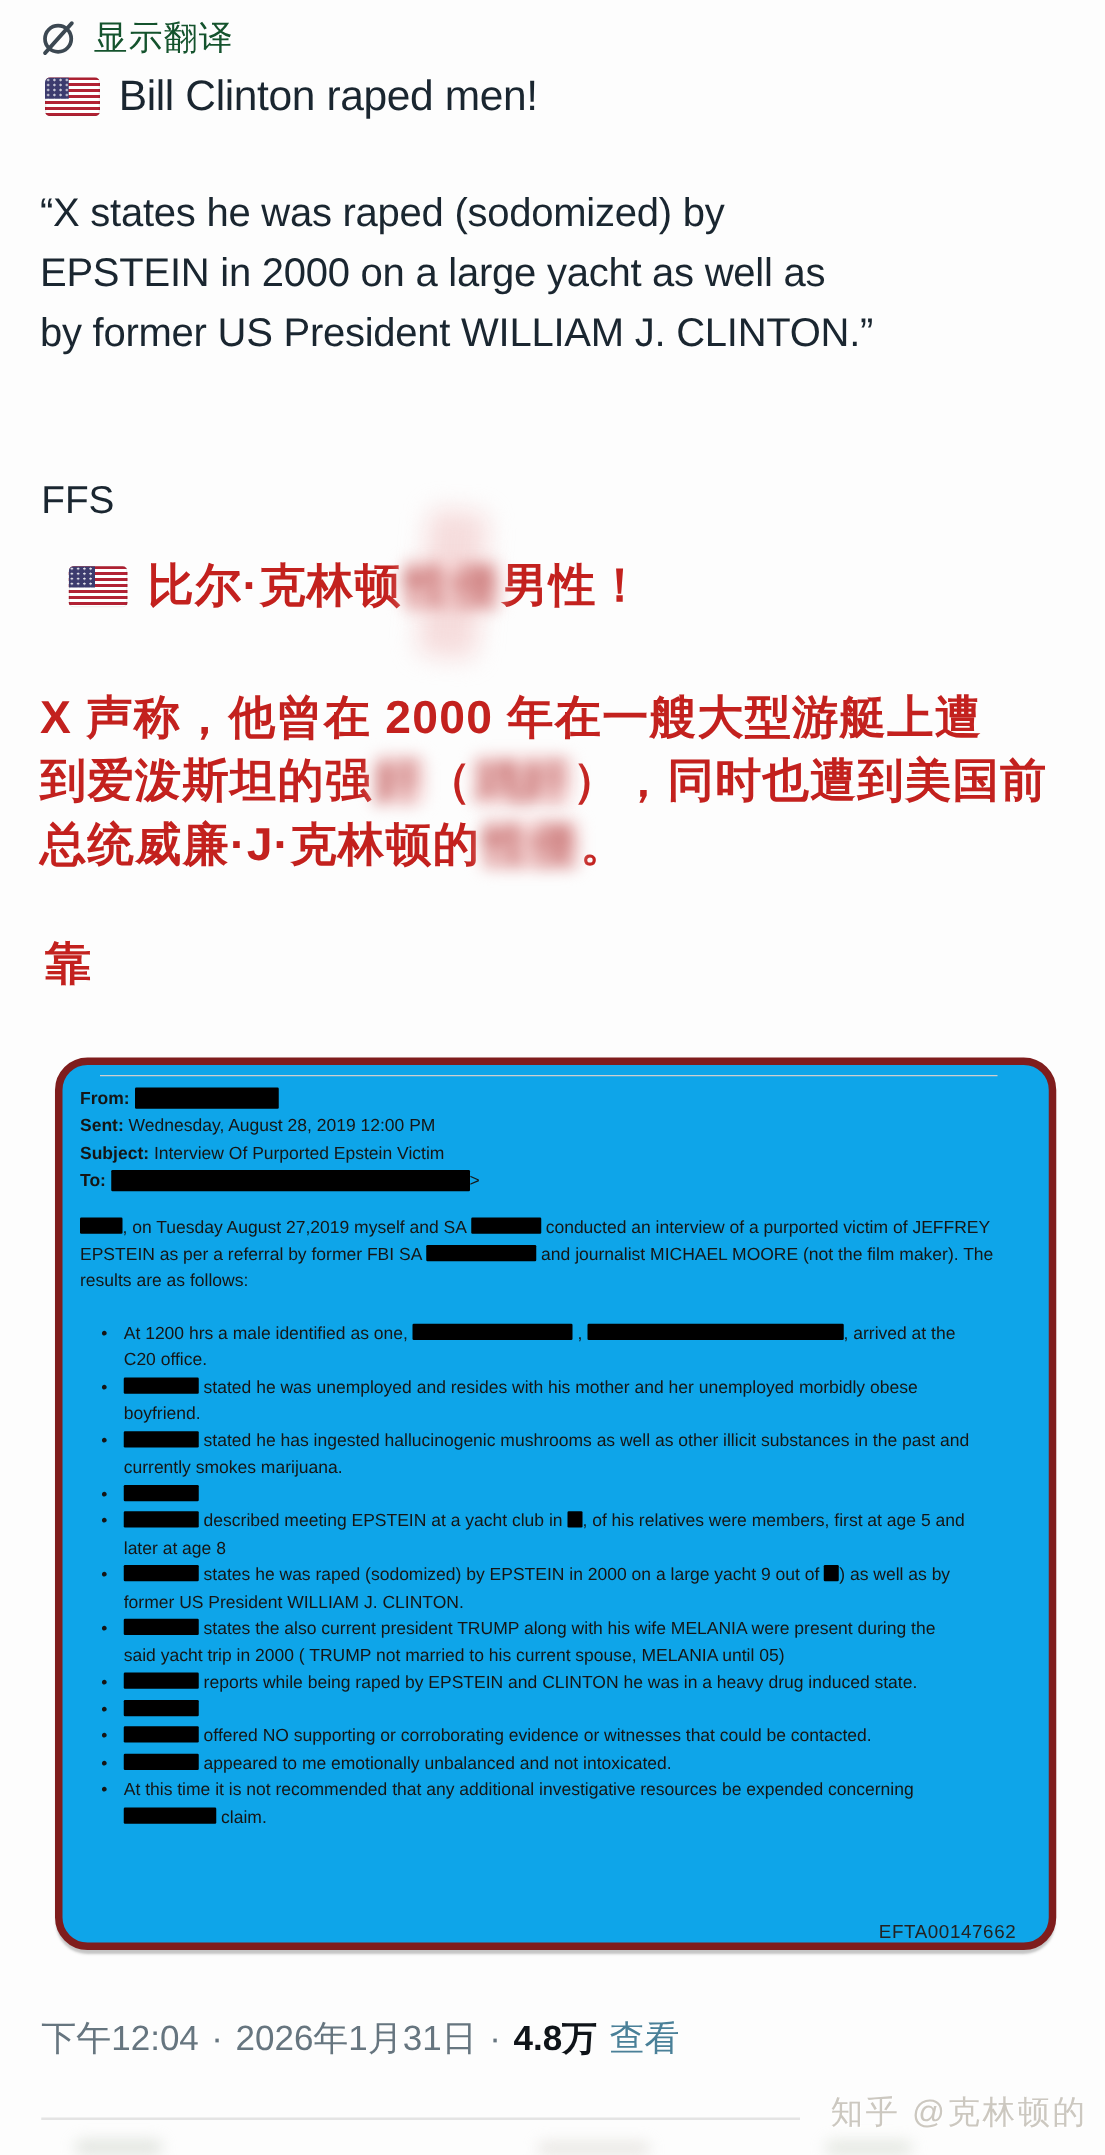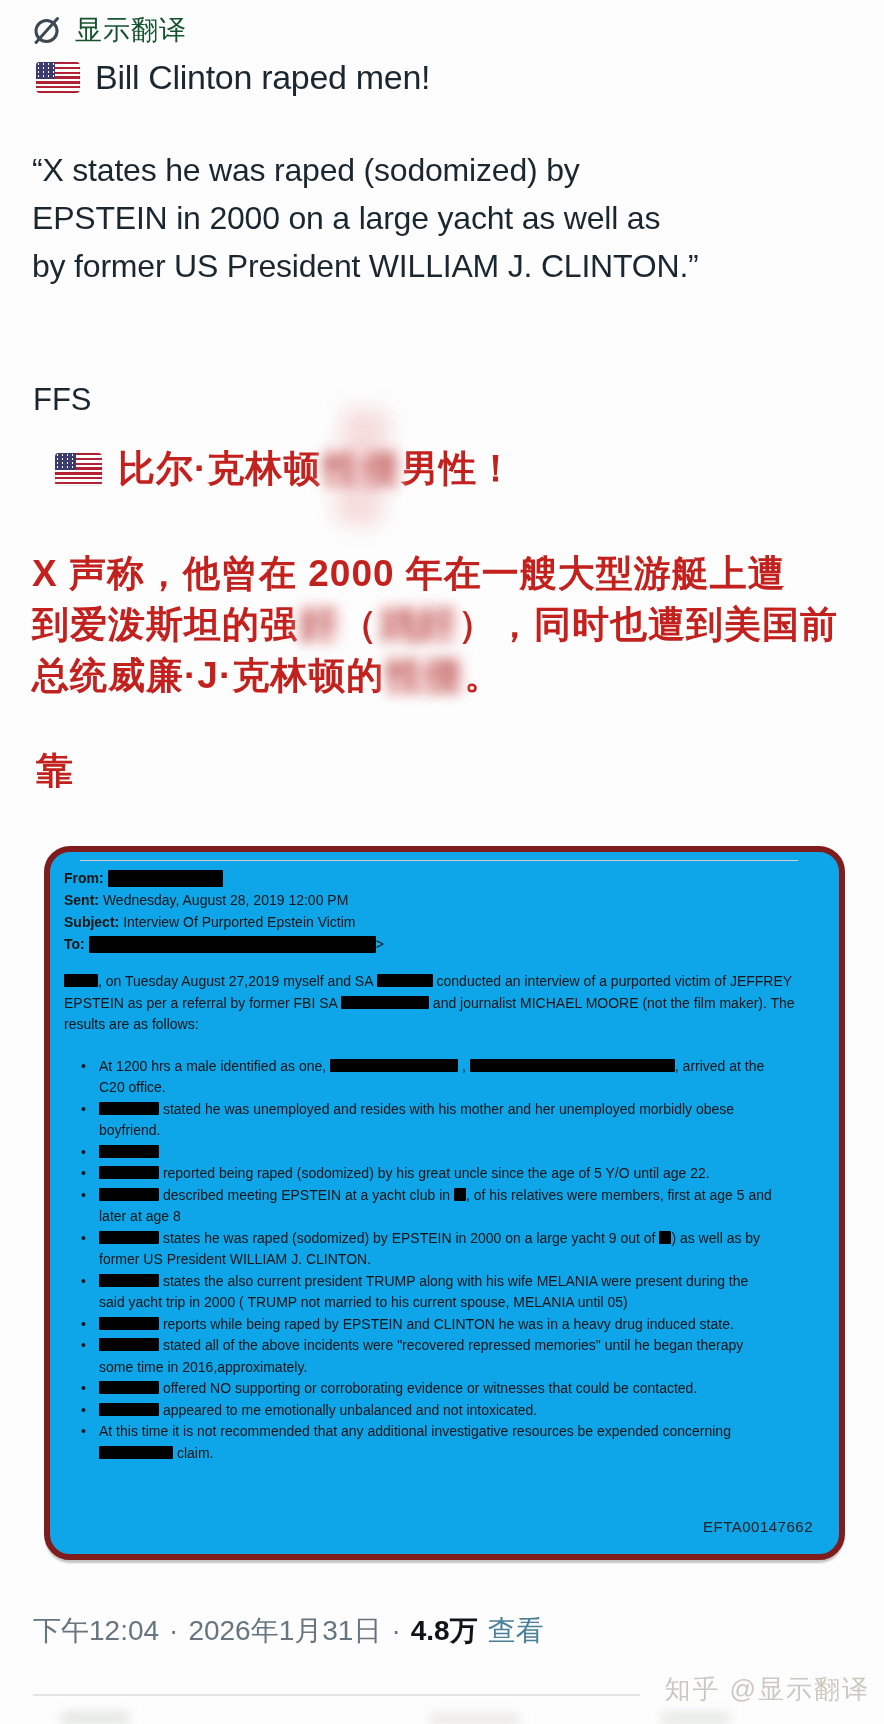--- a/index.html
+++ b/index.html
@@ -44,21 +44,21 @@
   .doc-body{position:absolute;left:14px;top:15px;right:0;font-size:14px;color:#151515;}
   .email-header{line-height:22px;}
   .email-header .label{font-weight:bold;}
   .redact{display:inline-block;background:#000;height:13px;vertical-align:-1px;border-radius:1px;}
   .email-header .redact{height:17px;vertical-align:-4px;}
   .email-intro{margin-top:16px;line-height:21.5px;}
   .bullets{margin-top:20px;}
   .bullet-row{display:flex;line-height:21.5px;}
   .bullet-dot{width:18px;margin-left:17px;flex:none;}
   .bullet-content{flex:1;padding-right:62px;}
-  .doc-id{position:absolute;right:26px;bottom:19px;font-size:15px;color:#222;letter-spacing:0.5px;}
+  .doc-id{position:absolute;right:26px;bottom:0;font-size:15px;color:#222;letter-spacing:0.5px;}
 
   
   .footer-meta{left:33px;top:1612px;font-size:28px;color:#66757f;display:flex;align-items:center;gap:10px;}
   .views-count{color:#0f1419;font-weight:bold;}
   .views-link{color:#4a8098;font-family:Liberation Serif, serif;}
   .divider{left:33px;top:1694px;width:607px;height:2px;background:#e4e4e4;}
   .watermark{right:14px;top:1672px;font-size:26px;color:#ccc8c0;letter-spacing:2px;
     text-shadow:1px 1px 0 rgba(255,255,255,0.9);}
   .bottom-smudge{filter:blur(6px);opacity:0.55;border-radius:6px;}
 </style>
@@ -117,45 +117,45 @@
         <div class="bullet-row">
           <span class="bullet-dot">•</span>
           <div class="bullet-content"><span>At 1200 hrs a male identified as one, </span><span class="redact" style="width: 128px;"></span><span> , </span><span class="redact" style="width: 205px;"></span><span>, arrived at the C20 office.</span></div>
         </div>
         <div class="bullet-row">
           <span class="bullet-dot">•</span>
           <div class="bullet-content"><span class="redact" style="width: 60px;"></span><span> stated he was unemployed and resides with his mother and her unemployed morbidly obese boyfriend.</span></div>
         </div>
         <div class="bullet-row">
           <span class="bullet-dot">•</span>
-          <div class="bullet-content"><span class="redact" style="width: 60px;"></span></div>
+          <div class="bullet-content"><span class="redact" style="width: 60px;"></span><span> stated he has ingested hallucinogenic mushrooms as well as other illicit substances in the past and currently smokes marijuana.</span></div>
         </div>
         <div class="bullet-row">
           <span class="bullet-dot">•</span>
-          <div class="bullet-content"><span class="redact" style="width: 60px;"></span><span> reported being raped (sodomized) by his great uncle since the age of 5 Y/O until age 22.</span></div>
+          <div class="bullet-content"><span class="redact" style="width: 60px;"></span></div>
         </div>
         <div class="bullet-row">
           <span class="bullet-dot">•</span>
           <div class="bullet-content"><span class="redact" style="width: 60px;"></span><span> described meeting EPSTEIN at a yacht club in </span><span class="redact" style="width: 12px;"></span><span>, of his relatives were members, first at age 5 and later at age 8</span></div>
         </div>
         <div class="bullet-row">
           <span class="bullet-dot">•</span>
           <div class="bullet-content"><span class="redact" style="width: 60px;"></span><span> states he was raped (sodomized) by EPSTEIN in 2000 on a large yacht 9 out of </span><span class="redact" style="width: 12px;"></span><span>) as well as by former US President WILLIAM J. CLINTON.</span></div>
         </div>
         <div class="bullet-row">
           <span class="bullet-dot">•</span>
           <div class="bullet-content"><span class="redact" style="width: 60px;"></span><span> states the also current president TRUMP along with his wife MELANIA were present during the said yacht trip in 2000 ( TRUMP not married to his current spouse, MELANIA until 05)</span></div>
         </div>
         <div class="bullet-row">
           <span class="bullet-dot">•</span>
           <div class="bullet-content"><span class="redact" style="width: 60px;"></span><span> reports while being raped by EPSTEIN and CLINTON he was in a heavy drug induced state.</span></div>
         </div>
         <div class="bullet-row">
           <span class="bullet-dot">•</span>
-          <div class="bullet-content"><span class="redact" style="width: 60px;"></span><span> stated all of the above incidents were "recovered repressed memories" until he began therapy some time in 2016,approximately.</span></div>
+          <div class="bullet-content"><span class="redact" style="width: 60px;"></span></div>
         </div>
         <div class="bullet-row">
           <span class="bullet-dot">•</span>
           <div class="bullet-content"><span class="redact" style="width: 60px;"></span><span> offered NO supporting or corroborating evidence or witnesses that could be contacted.</span></div>
         </div>
         <div class="bullet-row">
           <span class="bullet-dot">•</span>
           <div class="bullet-content"><span class="redact" style="width: 60px;"></span><span> appeared to me emotionally unbalanced and not intoxicated.</span></div>
         </div>
         <div class="bullet-row">
@@ -170,17 +170,17 @@
 <div class="abs footer-meta">
   <span>下午12:04</span>
   <span>·</span>
   <span>2026年1月31日</span>
   <span>·</span>
   <span class="views-count">4.8万</span>
   <span class="views-link">查看</span>
 </div>
 
 <div class="abs divider"></div>
-<div class="abs watermark">知乎 @显示翻译</div>
+<div class="abs watermark">知乎 @克林顿的</div>
 
 <div class="abs bottom-smudge" style="left:60px;top:1712px;width:70px;height:12px;background:#c9cfc4;"></div>
 <div class="abs bottom-smudge" style="left:430px;top:1714px;width:90px;height:10px;background:#d4d0c8;"></div>
 <div class="abs bottom-smudge" style="left:660px;top:1713px;width:70px;height:11px;background:#ccd3c6;"></div>
 
 </body></html>

